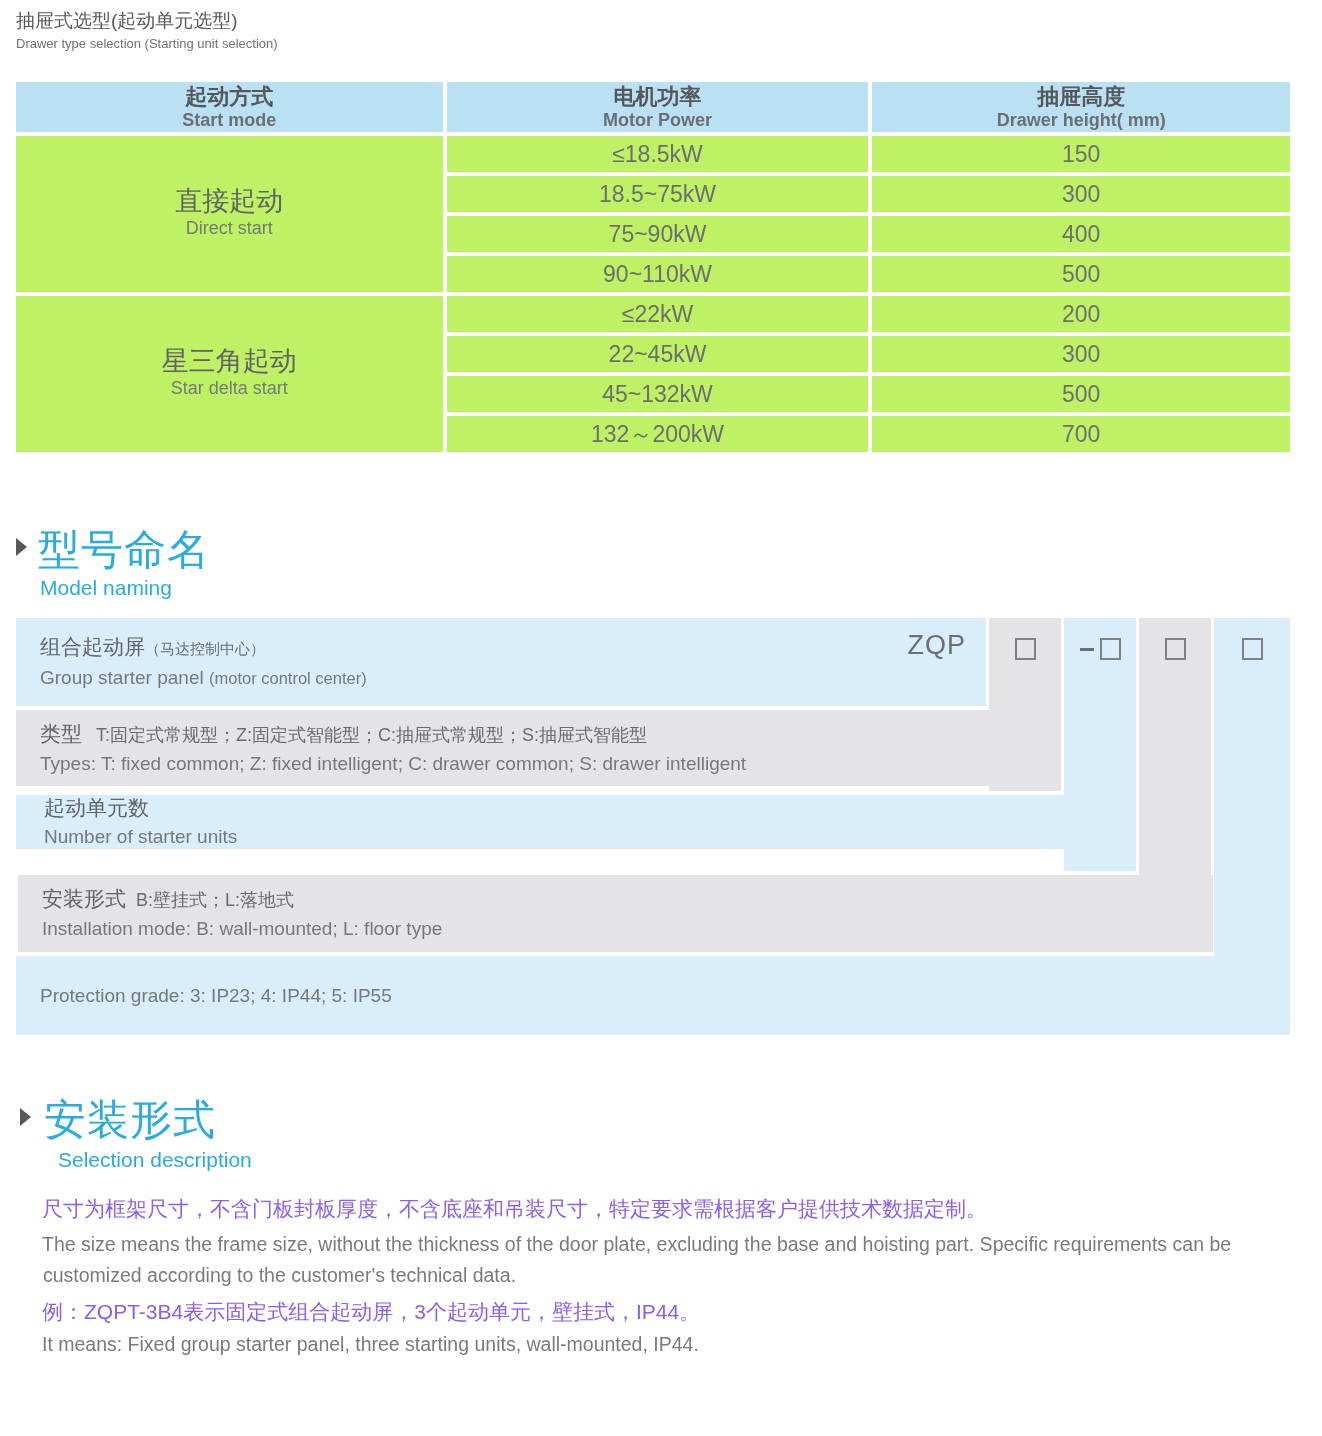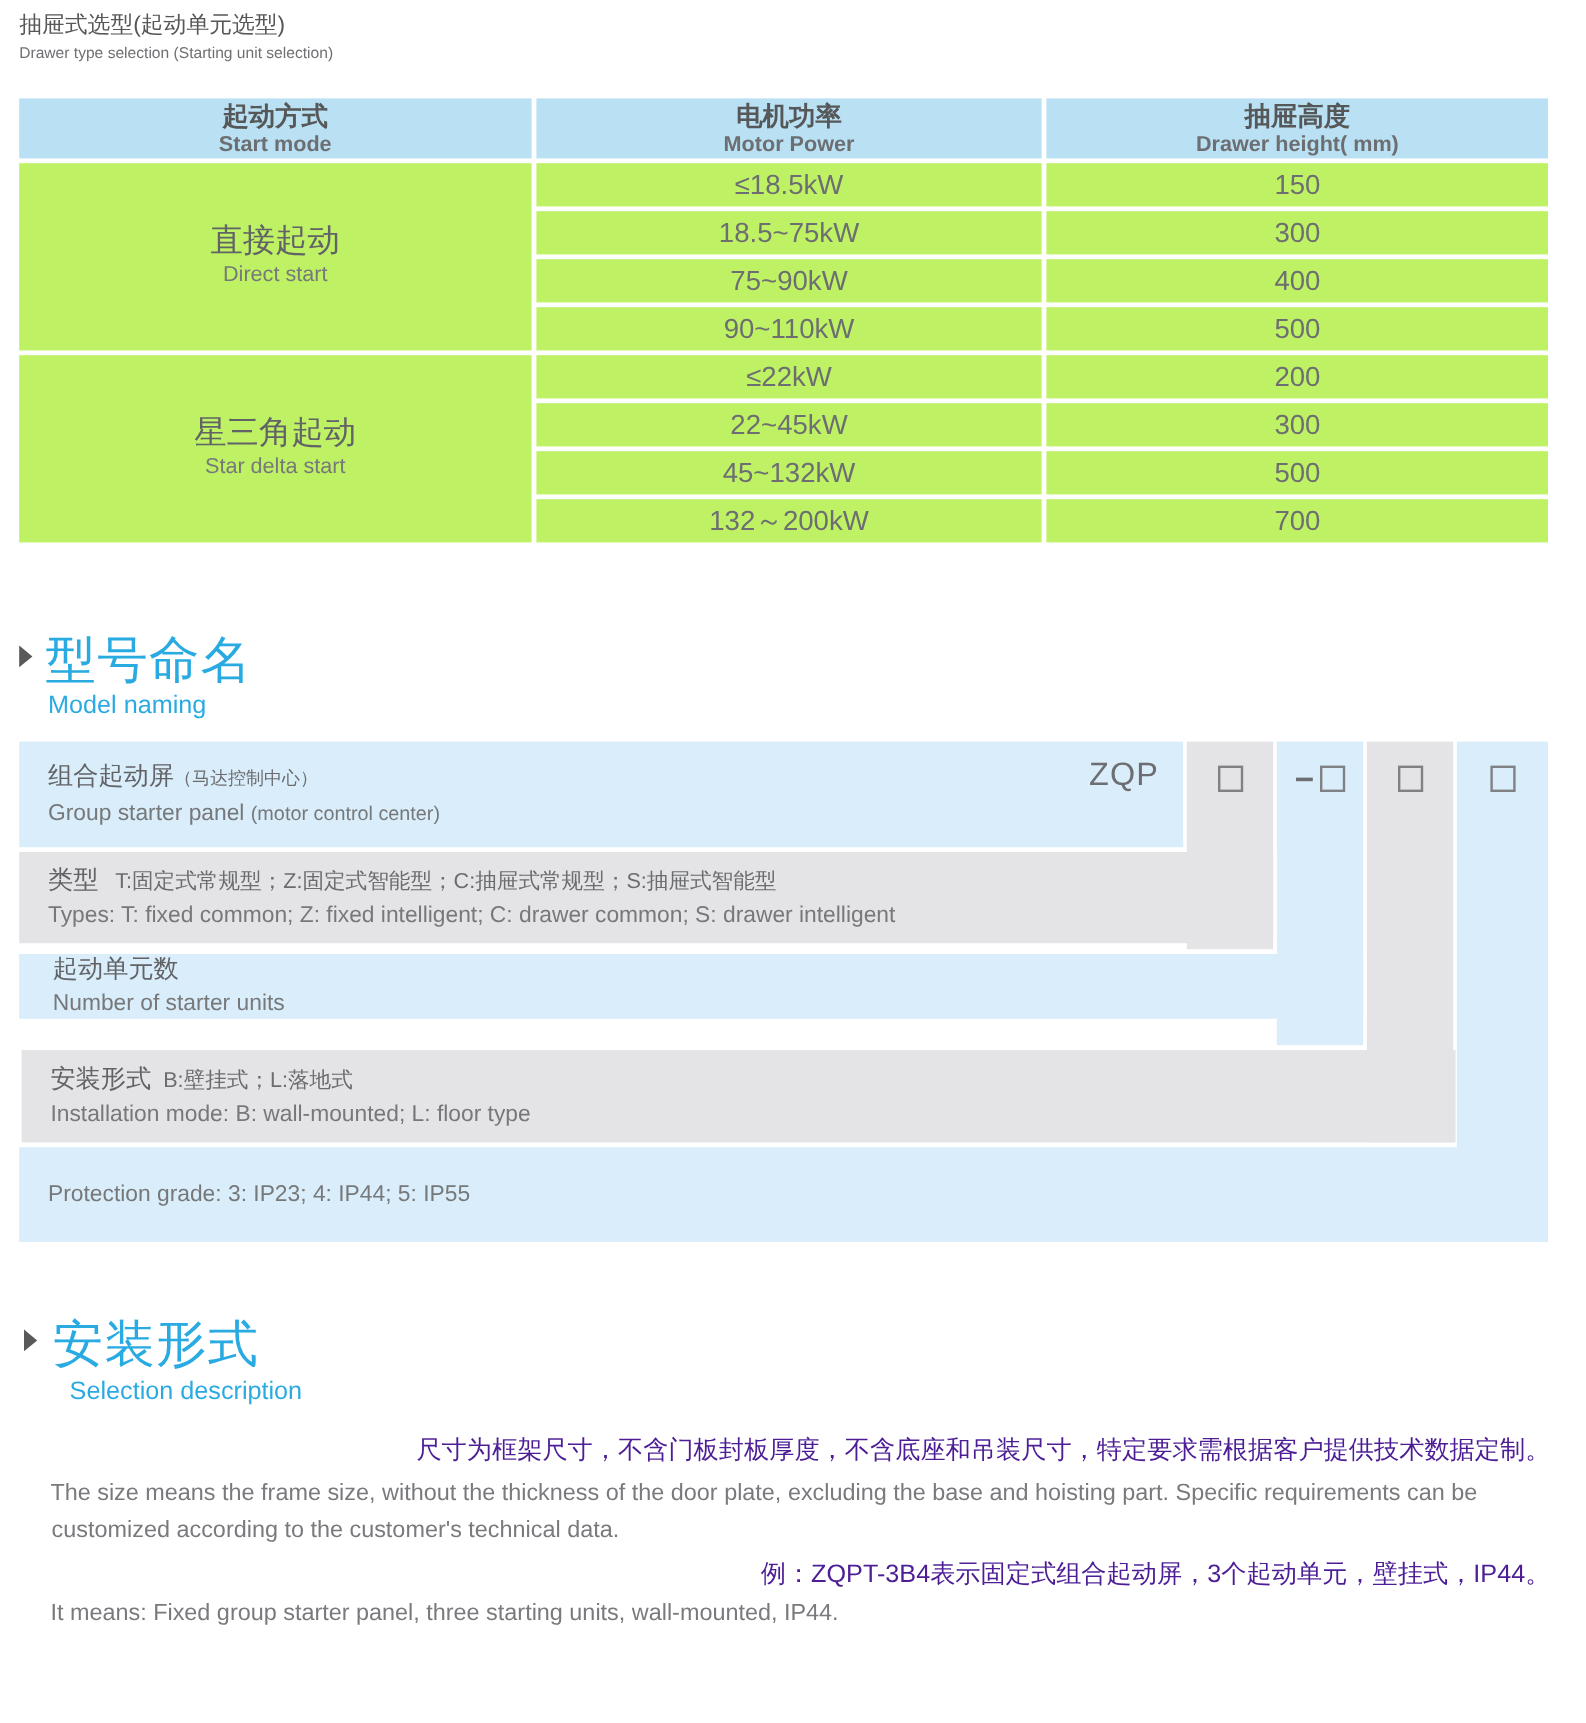--- a/index.html
+++ b/index.html
@@ -44,21 +44,21 @@
   .l-en { font-size:19px; color:#77787a; line-height:28px; white-space:nowrap; }
   .l-en-sub { font-size:16.5px; }
   .zqp { position:absolute; right:20px; top:12px; font-size:27px; color:#6d6e71; letter-spacing:1px; }
   .lcol { display:flex; justify-content:center; align-items:flex-start; padding-top:20px; }
   .code-box { width:21px; height:22px; border:2px solid #7f8184; background:transparent; }
   .dash-wrap { display:flex; align-items:center; height:22px; margin-right:6px; }
   .dash { width:14px; height:3px; background:#6d6e71; }
 
   
   .desc { position:absolute; left:42px; top:1196px; width:1250px; }
-  .d-cn { font-size:21px; color:#4c1d95; line-height:26px; margin-bottom:9px; white-space:nowrap;text-align:right; }
+  .d-cn { font-size:21px; color:#8b5cf6; line-height:26px; margin-bottom:9px; white-space:nowrap; }
   .d-en { font-size:19.5px; color:#797a7d; line-height:26px; margin-bottom:5px; white-space:nowrap; }
   .d-en2 { margin-left:1px; margin-bottom:11px; }
   .d-cn2 { margin-bottom:6px; }
 </style>
 </head>
 <body>
 
 <div class="doc-title">抽屉式选型(起动单元选型)</div>
 <div class="doc-subtitle">Drawer type selection (Starting unit selection)</div>
 

